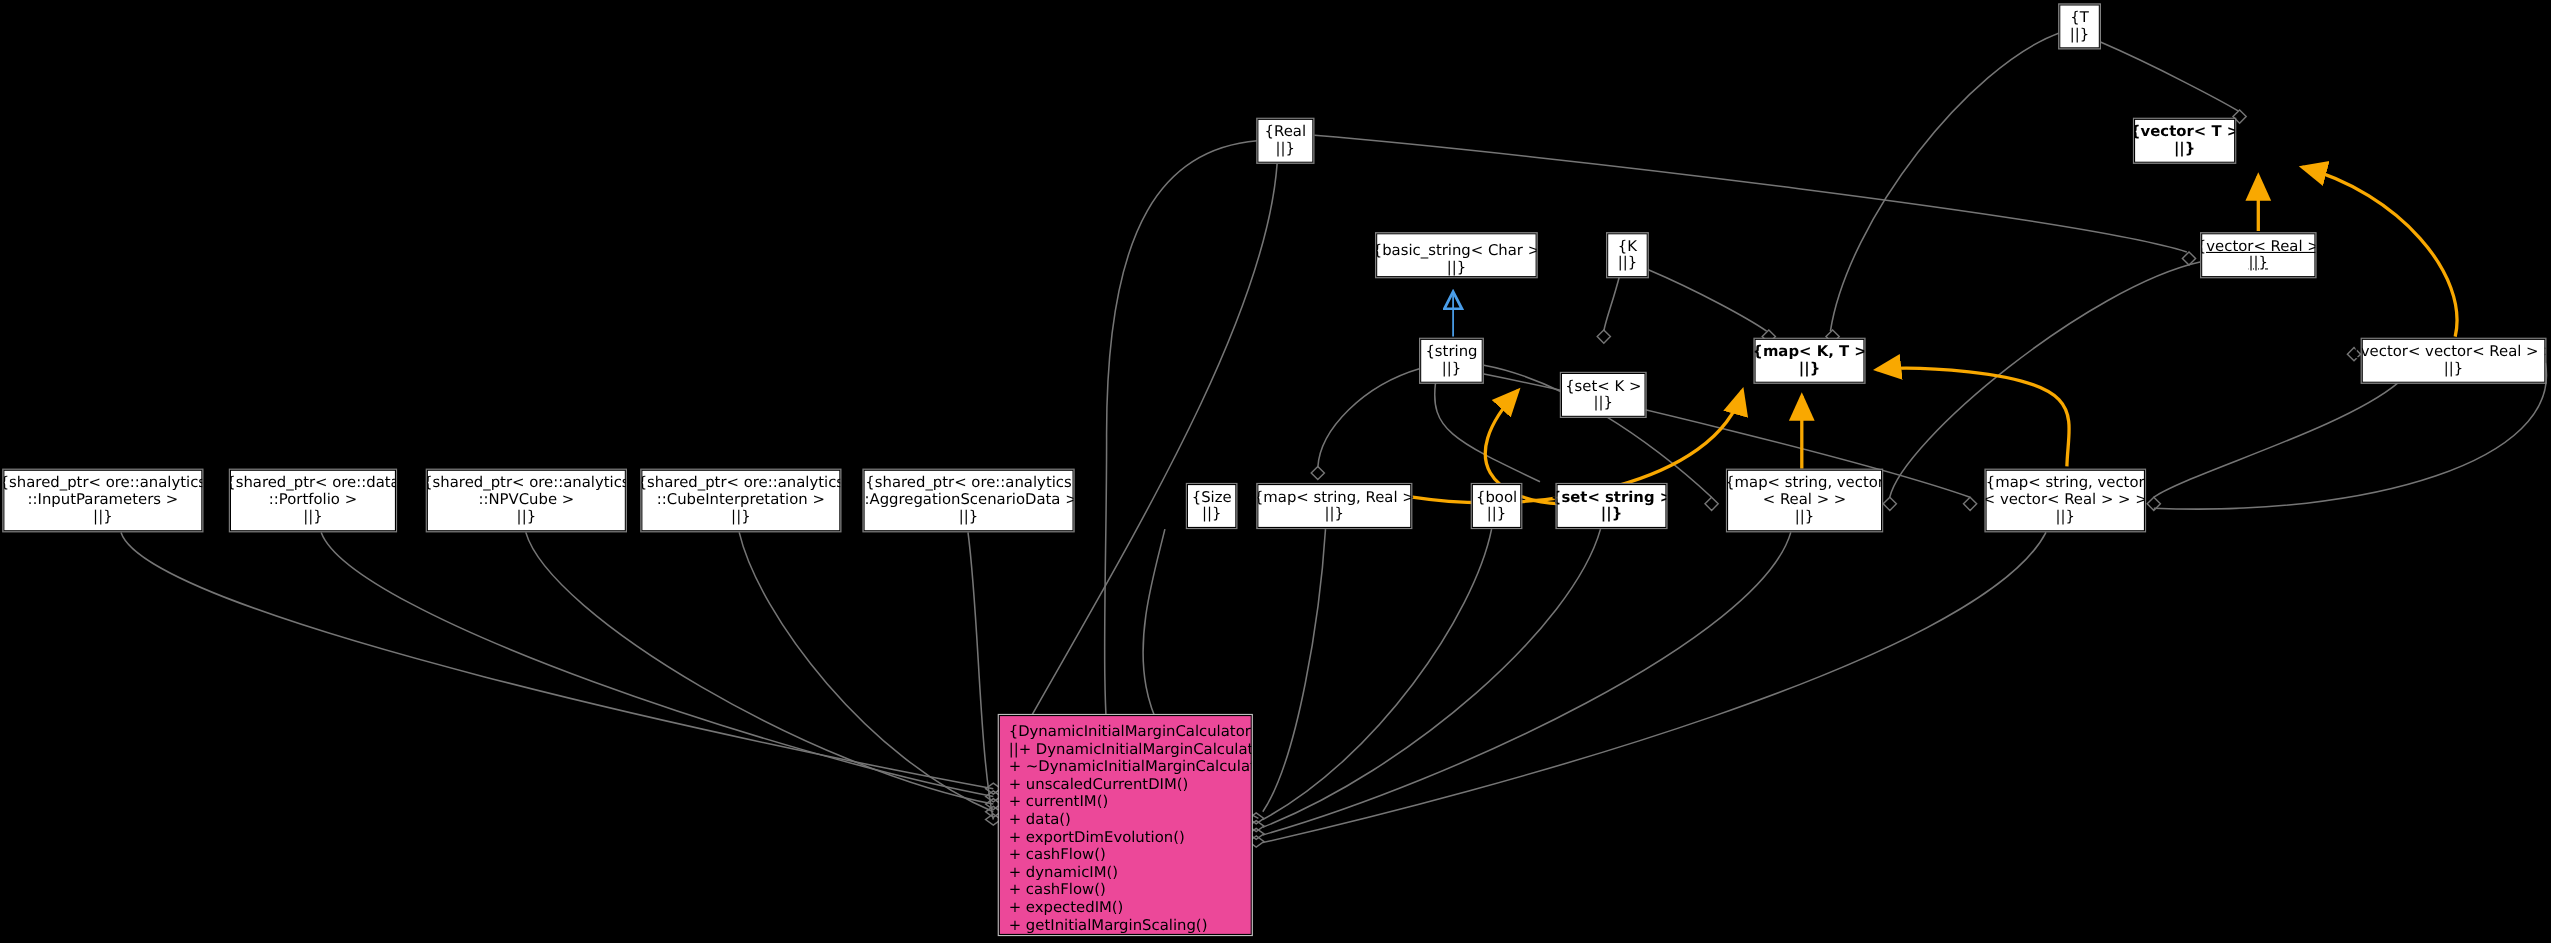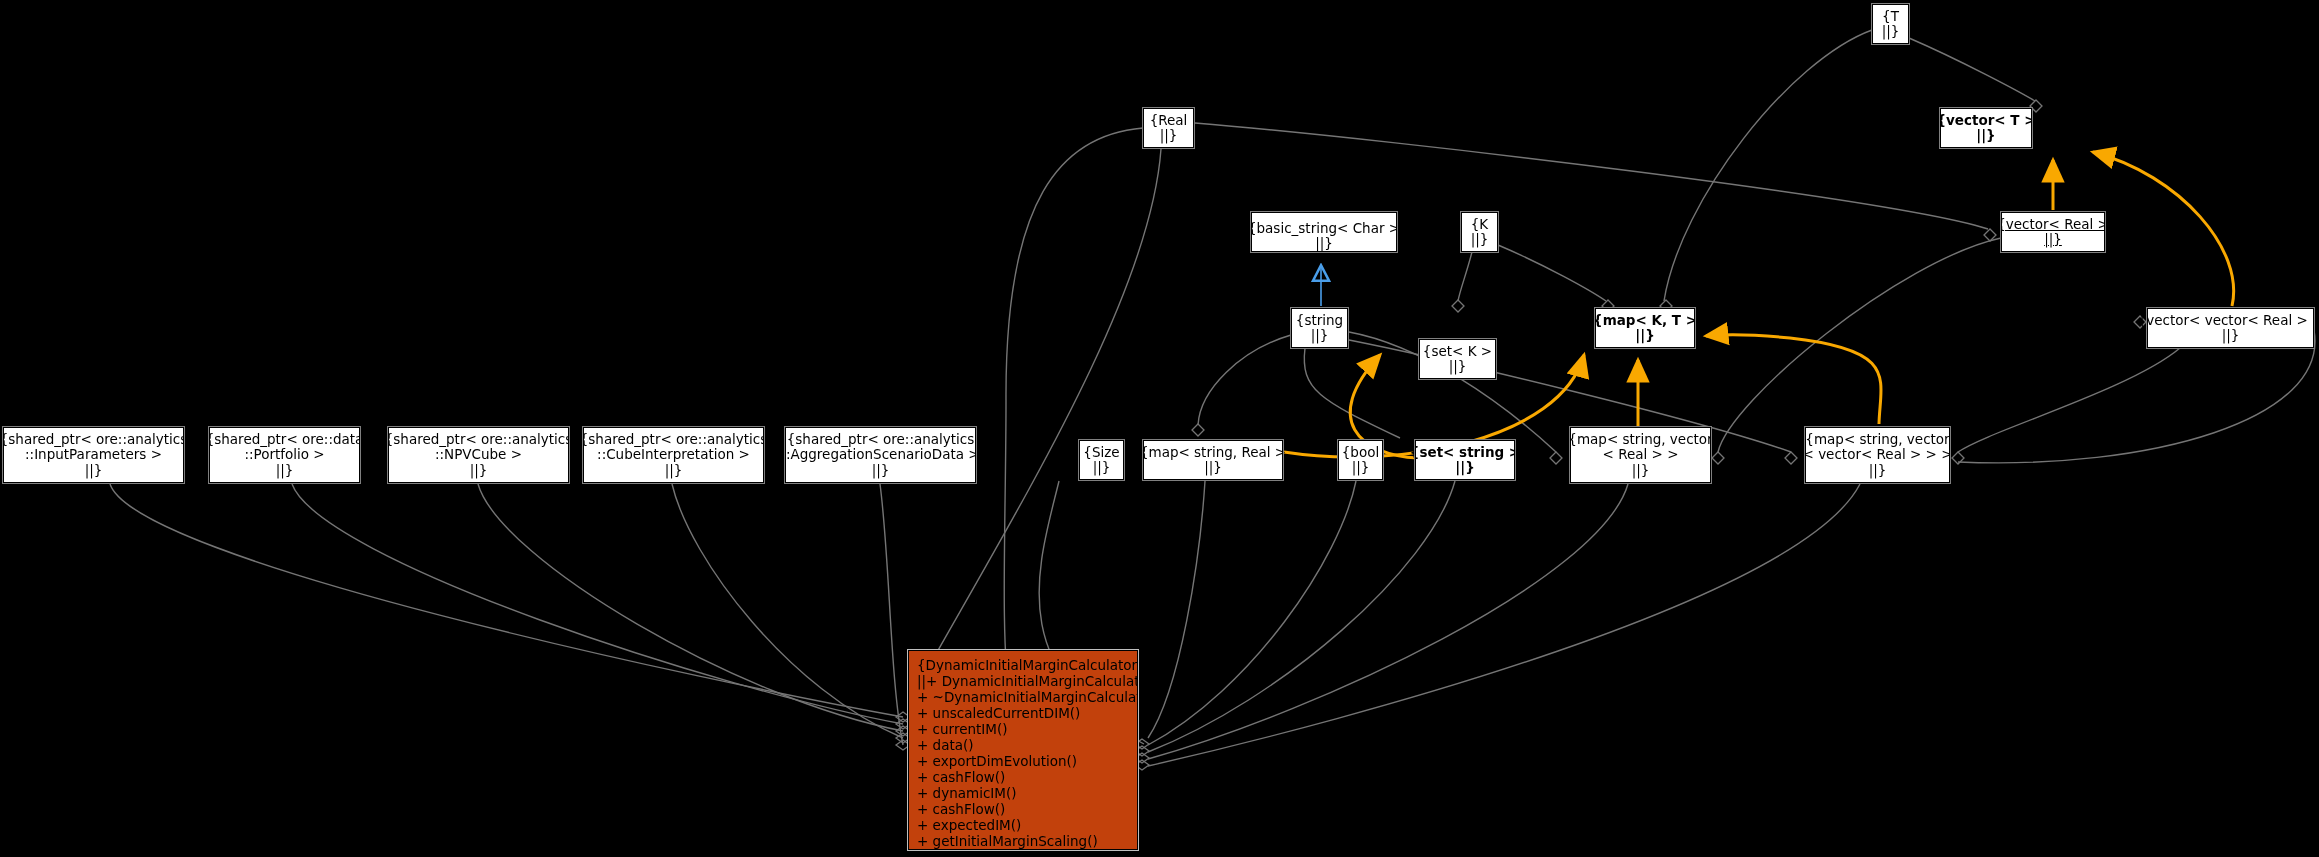--- a/index.html
+++ b/index.html
@@ -4,21 +4,21 @@
 <style>
   html,body{margin:0;padding:0;background:#000;}
   body{font-family:"DejaVu Sans","Liberation Sans",sans-serif;}
   #canvas{position:relative;width:2319px;height:857px;background:#000;overflow:hidden;}
   svg.edges{position:absolute;left:0;top:0;width:2319px;height:857px;pointer-events:none;}
   .node{position:absolute;box-sizing:border-box;background:#fff;border:1px solid #000;
         outline:1px solid #808080;color:#000;display:flex;align-items:center;
         justify-content:center;text-align:center;line-height:1.12;letter-spacing:0;}
   .node .lbl{display:block;white-space:pre;}
   .node.tmpl{font-size:13.5px;}
-  .central{position:absolute;box-sizing:border-box;background:#c2410c;border:1px solid #000;
+  .central{position:absolute;box-sizing:border-box;background:#ec4899;border:1px solid #000;
            outline:1px solid #BFBFBF;color:#000;font-size:13.5px;padding:6px 8px 4px 8px;}
   .central .title{text-align:center;white-space:pre;}
   .central .mrow{text-align:left;white-space:pre;}
   .central .close{text-align:center;white-space:pre;}
 </style>
 </head>
 <body>
 
 <div id="canvas">
 

